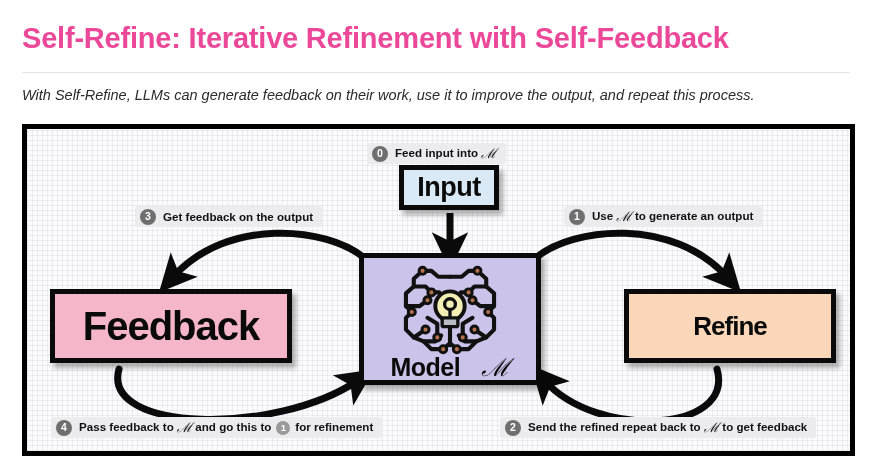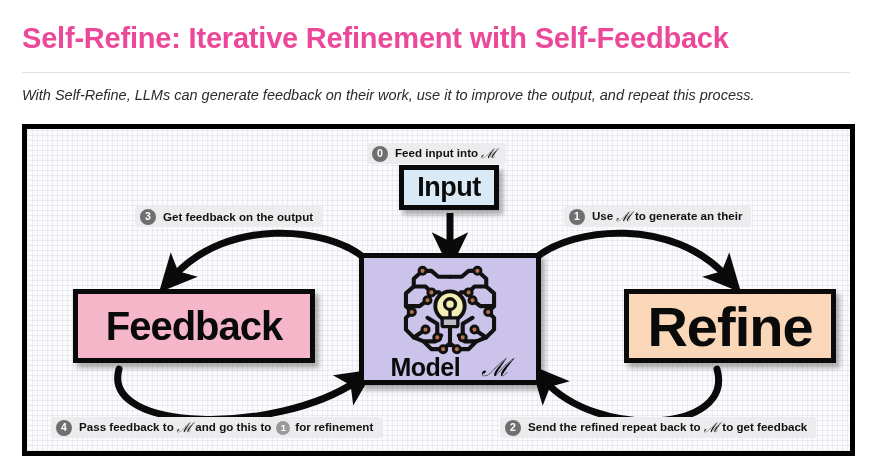--- a/index.html
+++ b/index.html
@@ -57,25 +57,25 @@
     font-weight:700;color:#0a0a0a;
     box-shadow:4px 5px 5px rgba(0,0,0,.30);
     text-align:center;
   }
   .node-input{
     left:372px;top:36px;width:100px;height:45px;
     background:#d9e9f5;font-size:27px;letter-spacing:-0.5px;
   }
   .node-feedback{
     left:23px;top:160px;width:242px;height:74px;
-    background:#f4b6c8;font-size:40px;letter-spacing:-1px;margin-left:23px;
+    background:#f4b6c8;font-size:40px;letter-spacing:-1px;
   }
   .node-refine{
     left:597px;top:160px;width:212px;height:74px;
-    background:#fad7b9;font-size:56px;letter-spacing:-1px;
+    background:#fad7b9;font-size:26px;letter-spacing:-1px;
   }
   .node-model{
     left:332px;top:124px;width:182px;height:132px;
     background:#cbc3ea;flex-direction:column;
     justify-content:flex-start;padding-top:5px;
   }
   .model-icon{width:118px;height:96px;display:block;margin:0 auto;}
   .model-label{
     font-size:25px;font-weight:700;line-height:1;margin-top:-2px;
     display:flex;align-items:baseline;gap:21px;letter-spacing:-0.5px;
@@ -168,21 +168,21 @@
         <span class="step-text">
           <span>Get feedback on the output</span>
         </span>
       </div>
 
       <div class="step step-1">
         <span class="badge">1</span>
         <span class="step-text">
           <span>Use </span>
             <span class="mathcal-sm">ℳ</span>
-            <span> to generate an their</span>
+            <span> to generate an output</span>
         </span>
       </div>
 
       <div class="step step-4">
         <span class="badge">4</span>
         <span class="step-text">
           <span>Pass feedback to </span>
             <span class="mathcal-sm">ℳ</span>
             <span> and go this to </span>
             <span class="badge-inline">1</span>

